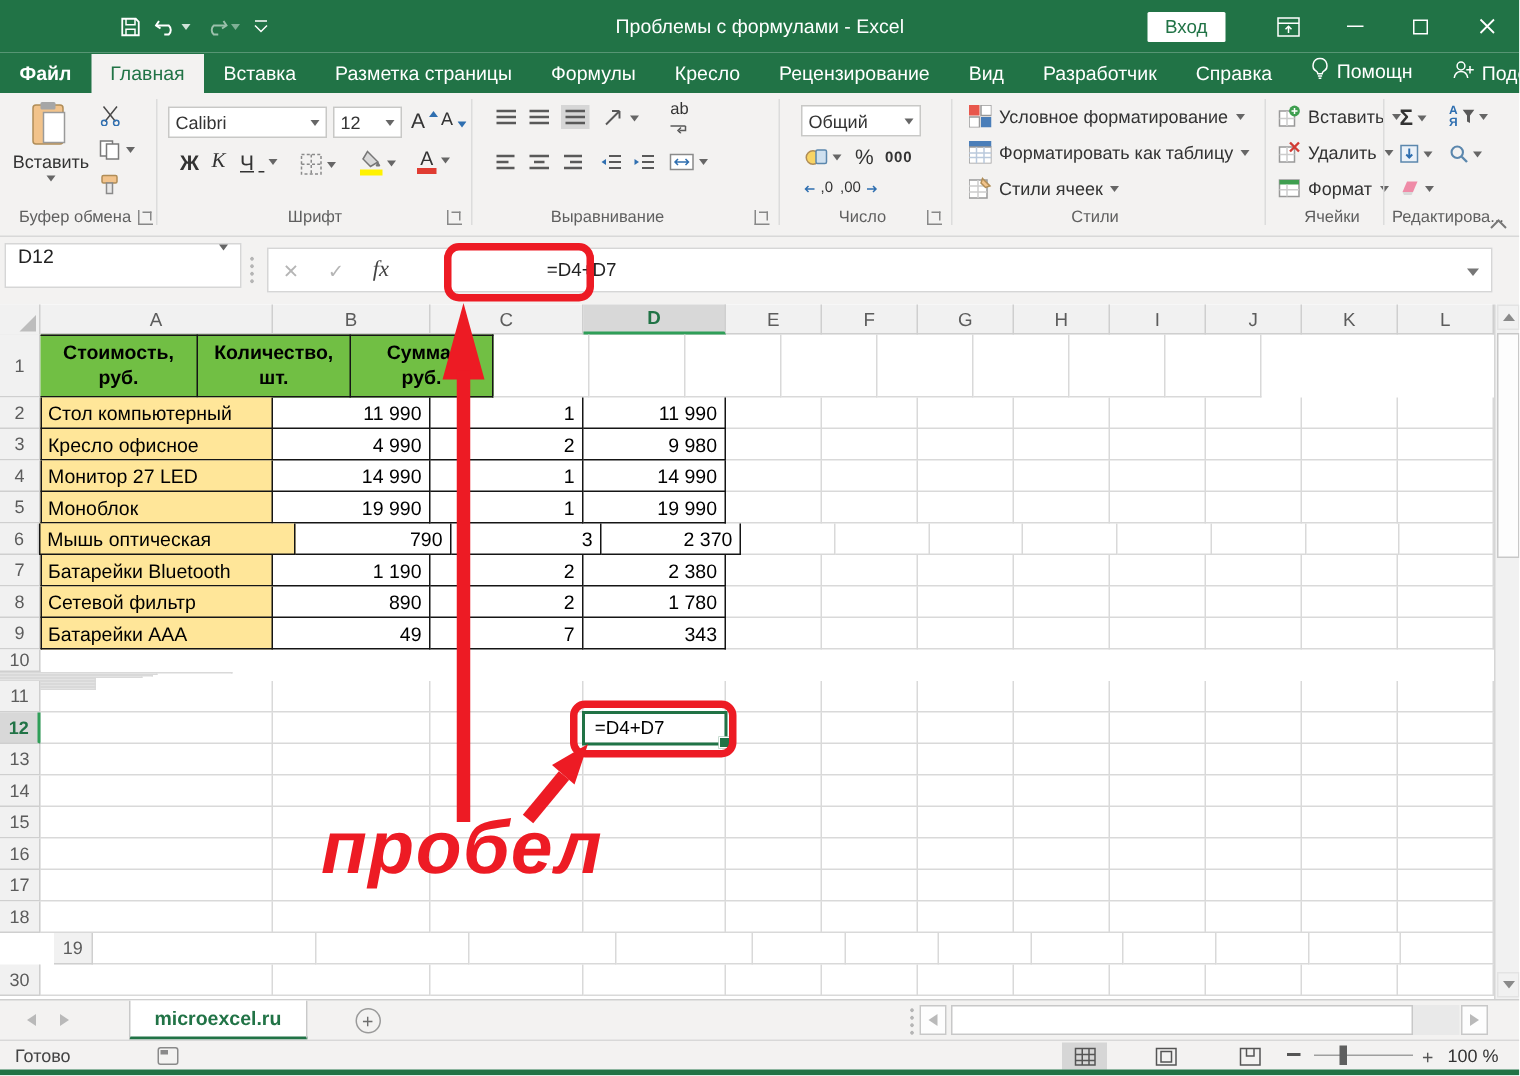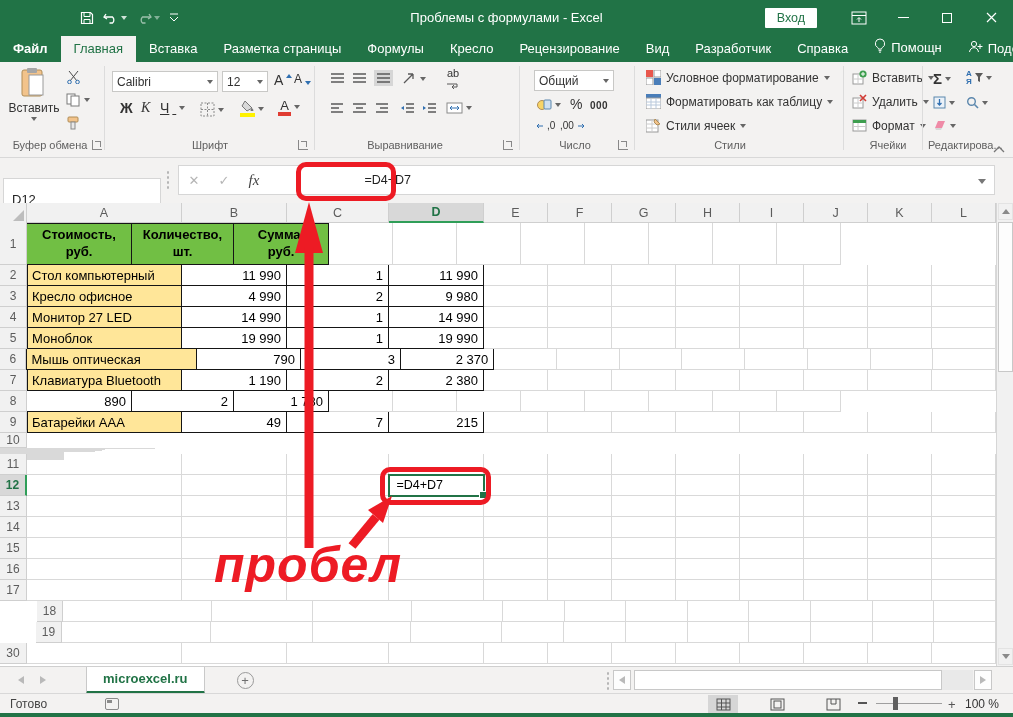--- a/index.html
+++ b/index.html
@@ -40,21 +40,21 @@
   .bold-b{font-weight:bold;font-size:14px}
   .ital-b{font-style:italic;font-size:14px;font-family:"Liberation Serif",serif}
   .und-b{text-decoration:underline;font-size:14px}
   .num3{letter-spacing:.5px;font-size:10px;font-weight:bold}
   .styrow{position:absolute;display:flex;align-items:center;gap:5px;font-size:12px;white-space:nowrap}
   .sq{width:15px;height:15px;display:inline-block}
   .collapse{position:absolute;left:993px;top:80px;width:12px;height:8px}
 
   
   #fbar{position:absolute;left:0;top:158px;width:1013px;height:45px;background:#f3f2f1;display:flex;align-items:center}
-  #namebox{position:absolute;left:3px;top:20px;width:158px;height:30px;background:#fff;border:1px solid #d6d6d6;display:flex;align-items:flex-end;padding:0 8px;font-size:13px;color:#222;justify-content:space-between}
+  #namebox{position:absolute;left:3px;top:4px;width:158px;height:30px;background:#fff;border:1px solid #d6d6d6;display:flex;align-items:flex-start;padding:0 8px;font-size:13px;color:#222;justify-content:space-between}
   .fdots{position:absolute;left:166px;top:12px;width:4px;height:20px;background:radial-gradient(circle,#b5b5b5 1px,transparent 1.4px);background-size:4px 5px}
   #fx-area{position:absolute;left:178px;top:7px;width:817px;height:30px;background:#fff;border:1px solid #d6d6d6;display:flex;align-items:center}
   .fxbtn{width:30px;text-align:center;color:#b5b5b5;font-size:13px}
   .fxit{font-family:"Liberation Serif",serif;font-style:italic;color:#444;font-size:15px}
   #fvalue{font-size:12.5px;color:#222;white-space:pre;margin-left:92px}
   .fchev{position:absolute;right:8px;top:13px;width:0;height:0;border-left:4px solid transparent;border-right:4px solid transparent;border-top:5px solid #777}
 
   
   #sheet{position:absolute;left:0;top:203px;width:996px;height:463px;background:#fff}
   #colhdr{display:flex;height:20px;background:#f1f1f1;border-bottom:1px solid #cfcfcf}
@@ -613,53 +613,54 @@
           <div class="cell" style="width: 64px;"></div>
           <div class="cell" style="width: 64px;"></div>
           <div class="cell" style="width: 64px;"></div>
           <div class="cell" style="width: 64px;"></div>
           <div class="cell" style="width: 64px;"></div>
           <div class="cell" style="width: 64px;"></div>
           <div class="cell" style="width: 64px;"></div>
         </div>
         <div class="gridrow" style="height: 21px;">
           <div class="rowhdr">7</div>
-          <div class="cell t tleft ycell" style="width: 155px;">Клавиатура Bluetooth</div>
+          <div class="cell t tleft ycell" style="width: 155px;">Батарейки Bluetooth</div>
           <div class="cell t num" style="width: 105px;">1 190</div>
           <div class="cell t num" style="width: 102px;">2</div>
           <div class="cell t num" style="width: 95px;">2 380</div>
           <div class="cell" style="width: 64px;"></div>
           <div class="cell" style="width: 64px;"></div>
           <div class="cell" style="width: 64px;"></div>
           <div class="cell" style="width: 64px;"></div>
           <div class="cell" style="width: 64px;"></div>
           <div class="cell" style="width: 64px;"></div>
           <div class="cell" style="width: 64px;"></div>
           <div class="cell" style="width: 64px;"></div>
         </div>
         <div class="gridrow" style="height: 21px;">
           <div class="rowhdr">8</div>
+          <div class="cell t tleft ycell" style="width: 155px;">Сетевой фильтр</div>
           <div class="cell t num" style="width: 105px;">890</div>
           <div class="cell t num" style="width: 102px;">2</div>
           <div class="cell t num" style="width: 95px;">1 780</div>
           <div class="cell" style="width: 64px;"></div>
           <div class="cell" style="width: 64px;"></div>
           <div class="cell" style="width: 64px;"></div>
           <div class="cell" style="width: 64px;"></div>
           <div class="cell" style="width: 64px;"></div>
           <div class="cell" style="width: 64px;"></div>
           <div class="cell" style="width: 64px;"></div>
           <div class="cell" style="width: 64px;"></div>
         </div>
         <div class="gridrow" style="height: 21px;">
           <div class="rowhdr">9</div>
           <div class="cell t tleft ycell" style="width: 155px;">Батарейки AAA</div>
           <div class="cell t num" style="width: 105px;">49</div>
           <div class="cell t num" style="width: 102px;">7</div>
-          <div class="cell t num" style="width: 95px;">215</div>
+          <div class="cell t num" style="width: 95px;">343</div>
           <div class="cell" style="width: 64px;"></div>
           <div class="cell" style="width: 64px;"></div>
           <div class="cell" style="width: 64px;"></div>
           <div class="cell" style="width: 64px;"></div>
           <div class="cell" style="width: 64px;"></div>
           <div class="cell" style="width: 64px;"></div>
           <div class="cell" style="width: 64px;"></div>
           <div class="cell" style="width: 64px;"></div>
         </div>
         <div class="gridrow" style="height: 21px; flex-direction: column;">
@@ -775,21 +776,21 @@
           <div class="cell" style="width: 95px;"></div>
           <div class="cell" style="width: 64px;"></div>
           <div class="cell" style="width: 64px;"></div>
           <div class="cell" style="width: 64px;"></div>
           <div class="cell" style="width: 64px;"></div>
           <div class="cell" style="width: 64px;"></div>
           <div class="cell" style="width: 64px;"></div>
           <div class="cell" style="width: 64px;"></div>
           <div class="cell" style="width: 64px;"></div>
         </div>
-        <div class="gridrow" style="height: 21px; padding-left: 37px;">
+        <div class="gridrow" style="height: 21px;">
           <div class="rowhdr">18</div>
           <div class="cell" style="width: 155px;"></div>
           <div class="cell" style="width: 105px;"></div>
           <div class="cell" style="width: 102px;"></div>
           <div class="cell" style="width: 95px;"></div>
           <div class="cell" style="width: 64px;"></div>
           <div class="cell" style="width: 64px;"></div>
           <div class="cell" style="width: 64px;"></div>
           <div class="cell" style="width: 64px;"></div>
           <div class="cell" style="width: 64px;"></div>

